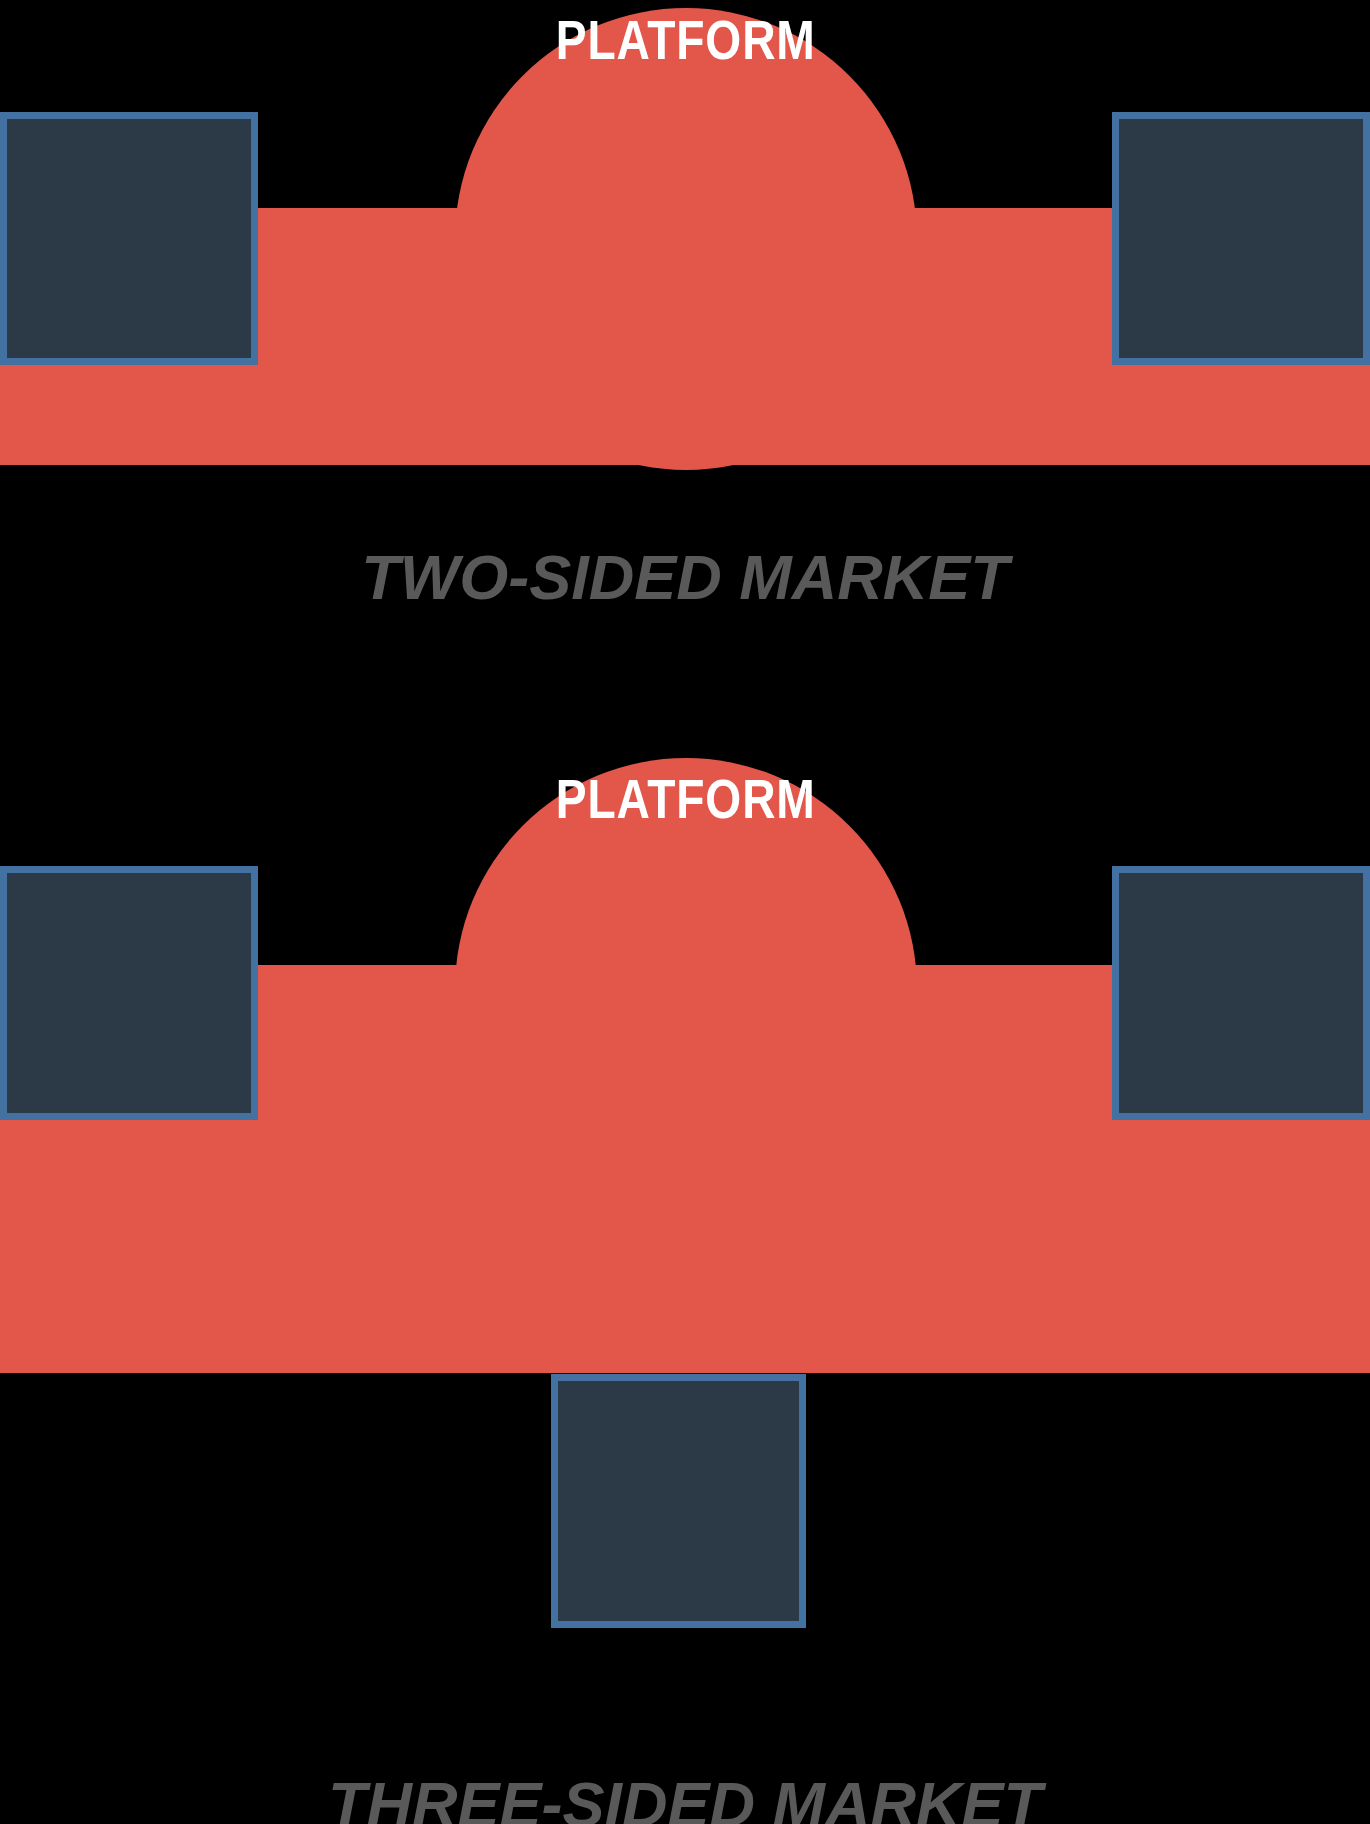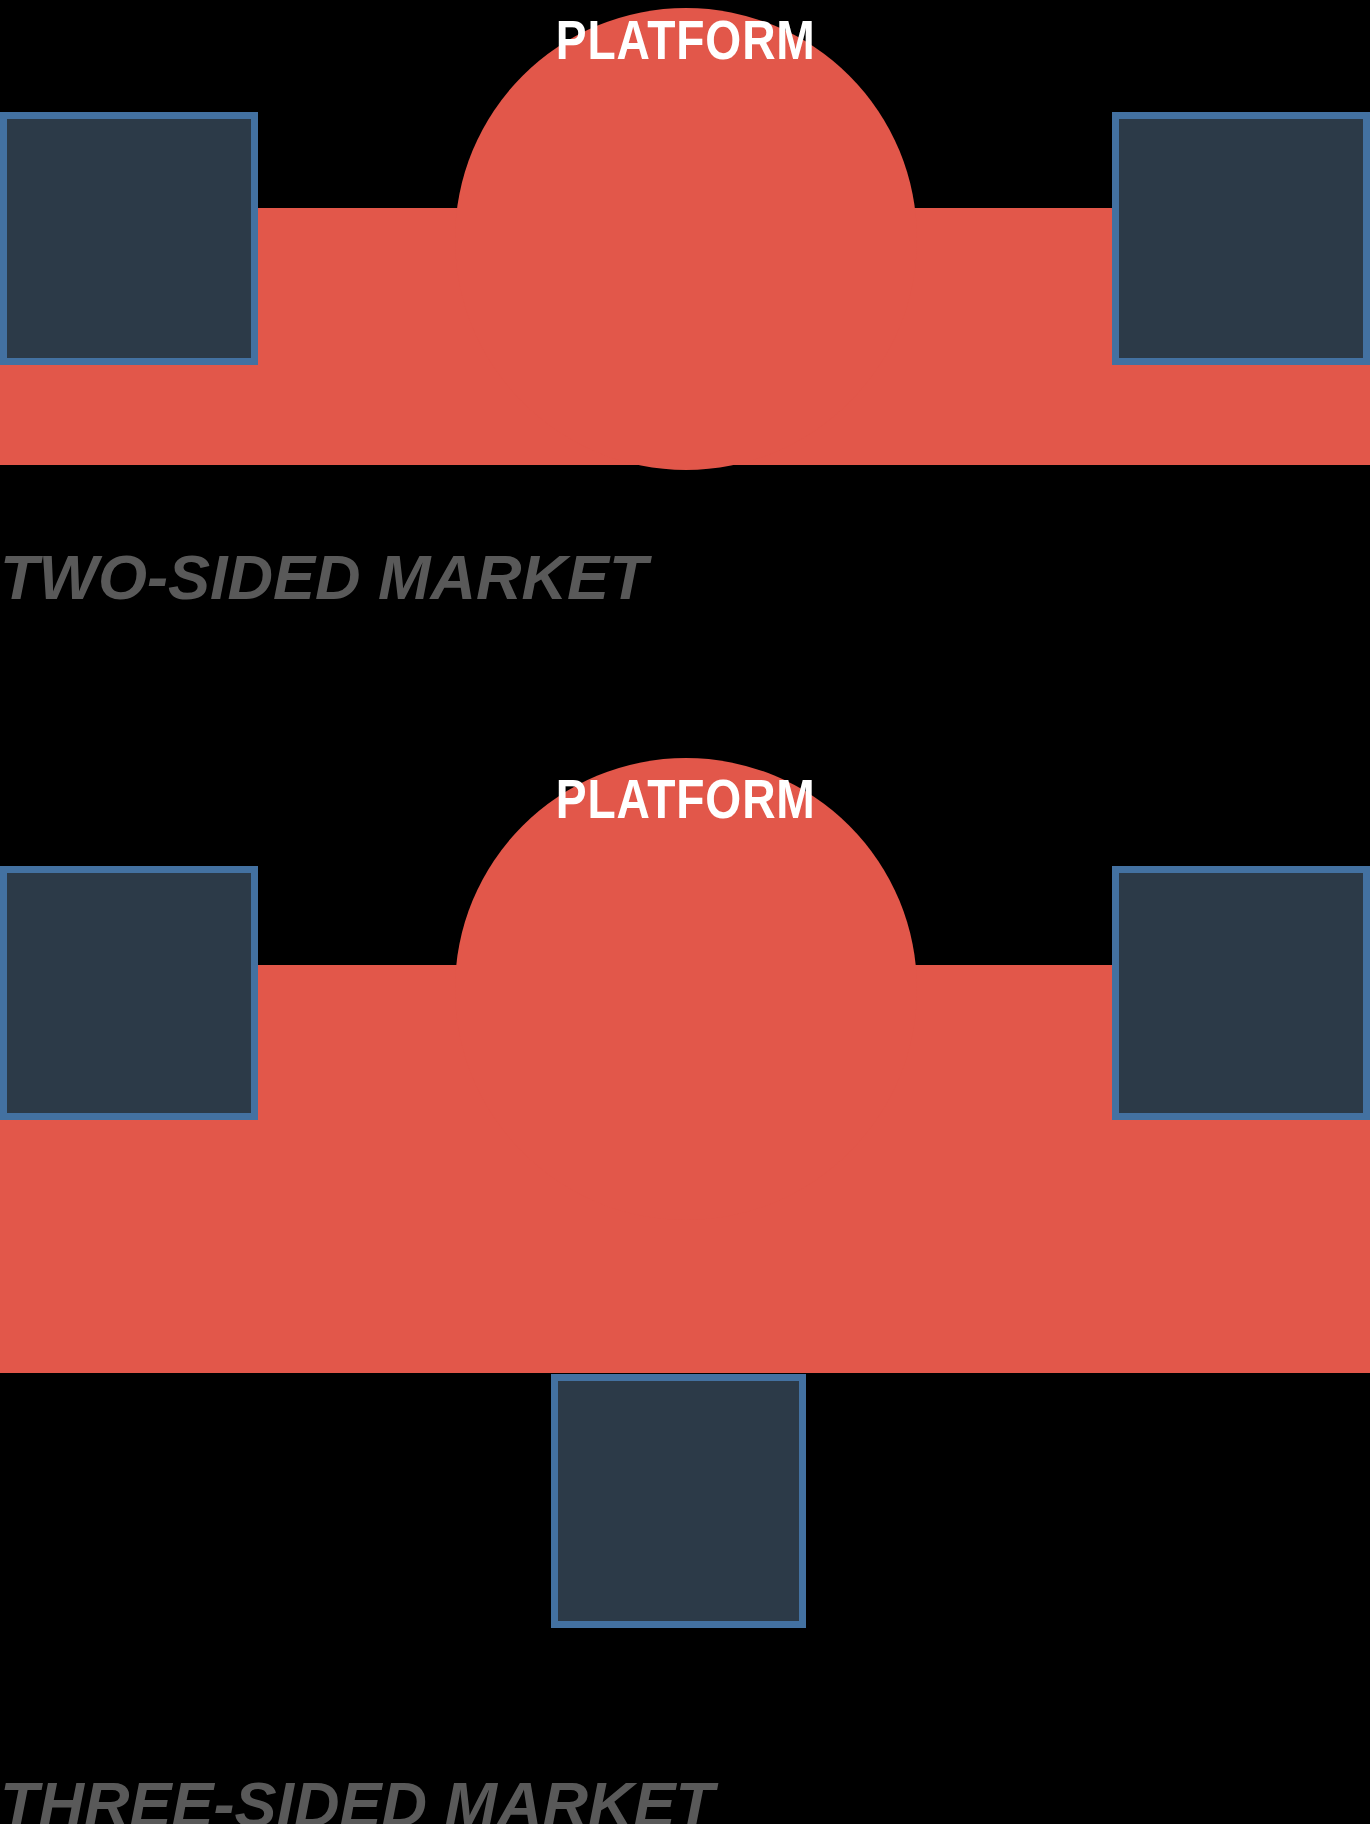--- a/index.html
+++ b/index.html
@@ -49,21 +49,21 @@
     position: absolute;
     box-sizing: border-box;
     background: var(--navy, #2C3A48);
     border: 7px solid var(--blue, #4371A1);
     z-index: 2;
   }
   .caption {
     position: absolute;
     left: 0;
     width: 1370px;
-    text-align: left;
+    text-align: center;
     color: var(--gray, #595959);
     font-weight: bold;
     font-style: italic;
     font-size: 63px;
     line-height: 70px;
     letter-spacing: 0px;
     z-index: 3;
     white-space: nowrap;
   }
 

